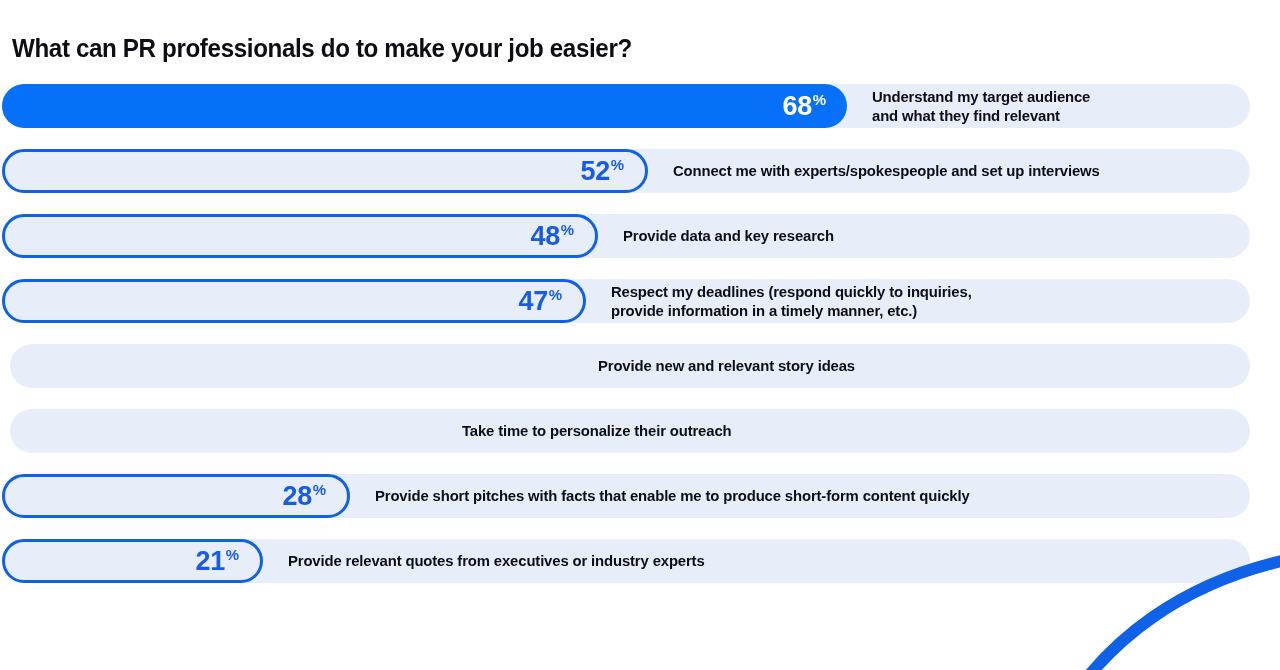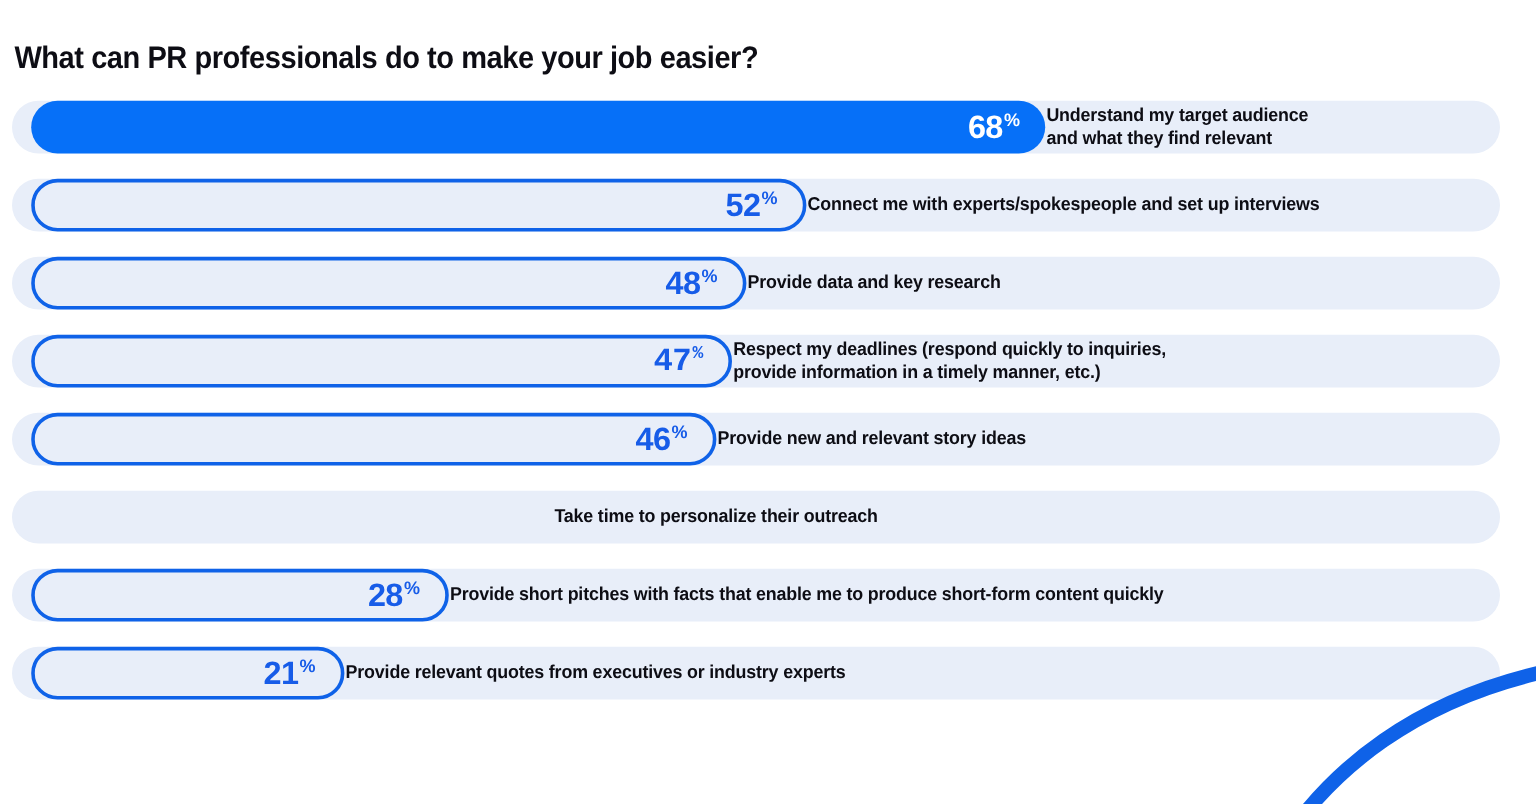--- a/index.html
+++ b/index.html
@@ -72,21 +72,21 @@
     width: 1240px;
     height: 44px;
     background: #e8eef9;
     border-radius: 22px;
     z-index: 1;
   }
 
   
   .bar {
     position: absolute;
-    left: 26px;
+    left: 2px;
     top: 0;
     height: 44px;
     border-radius: 22px;
     box-sizing: border-box;
     z-index: 2;
     display: flex;
     align-items: center;
     justify-content: flex-end;
   }
   .bar.filled {
@@ -170,33 +170,30 @@
         <div class="track"></div>
         <div class="bar outlined" style="width: 596px;">
           <span class="value"><span>48</span><span class="pct">%</span></span>
         </div>
         <div class="label" style="left: 623px;">
           <span class="line">Provide data and key research</span>
         </div>
       </div>
       <div class="row">
         <div class="track"></div>
-        <div class="bar outlined" style="width: 584px; font-family: Liberation Mono, monospace;">
+        <div class="bar outlined" style="width: 584px;">
           <span class="value"><span>47</span><span class="pct">%</span></span>
         </div>
         <div class="label" style="left: 611px;">
           <span class="line">Respect my deadlines (respond quickly to inquiries,</span>
           <span class="line">provide information in a timely manner, etc.)</span>
         </div>
       </div>
       <div class="row">
         <div class="track"></div>
-        <div class="bar outlined" style="width: 571px;">
-          <span class="value"><span>46</span><span class="pct">%</span></span>
-        </div>
         <div class="label" style="left: 598px;">
           <span class="line">Provide new and relevant story ideas</span>
         </div>
       </div>
       <div class="row">
         <div class="track"></div>
         <div class="label" style="left: 462px;">
           <span class="line">Take time to personalize their outreach</span>
         </div>
       </div>

